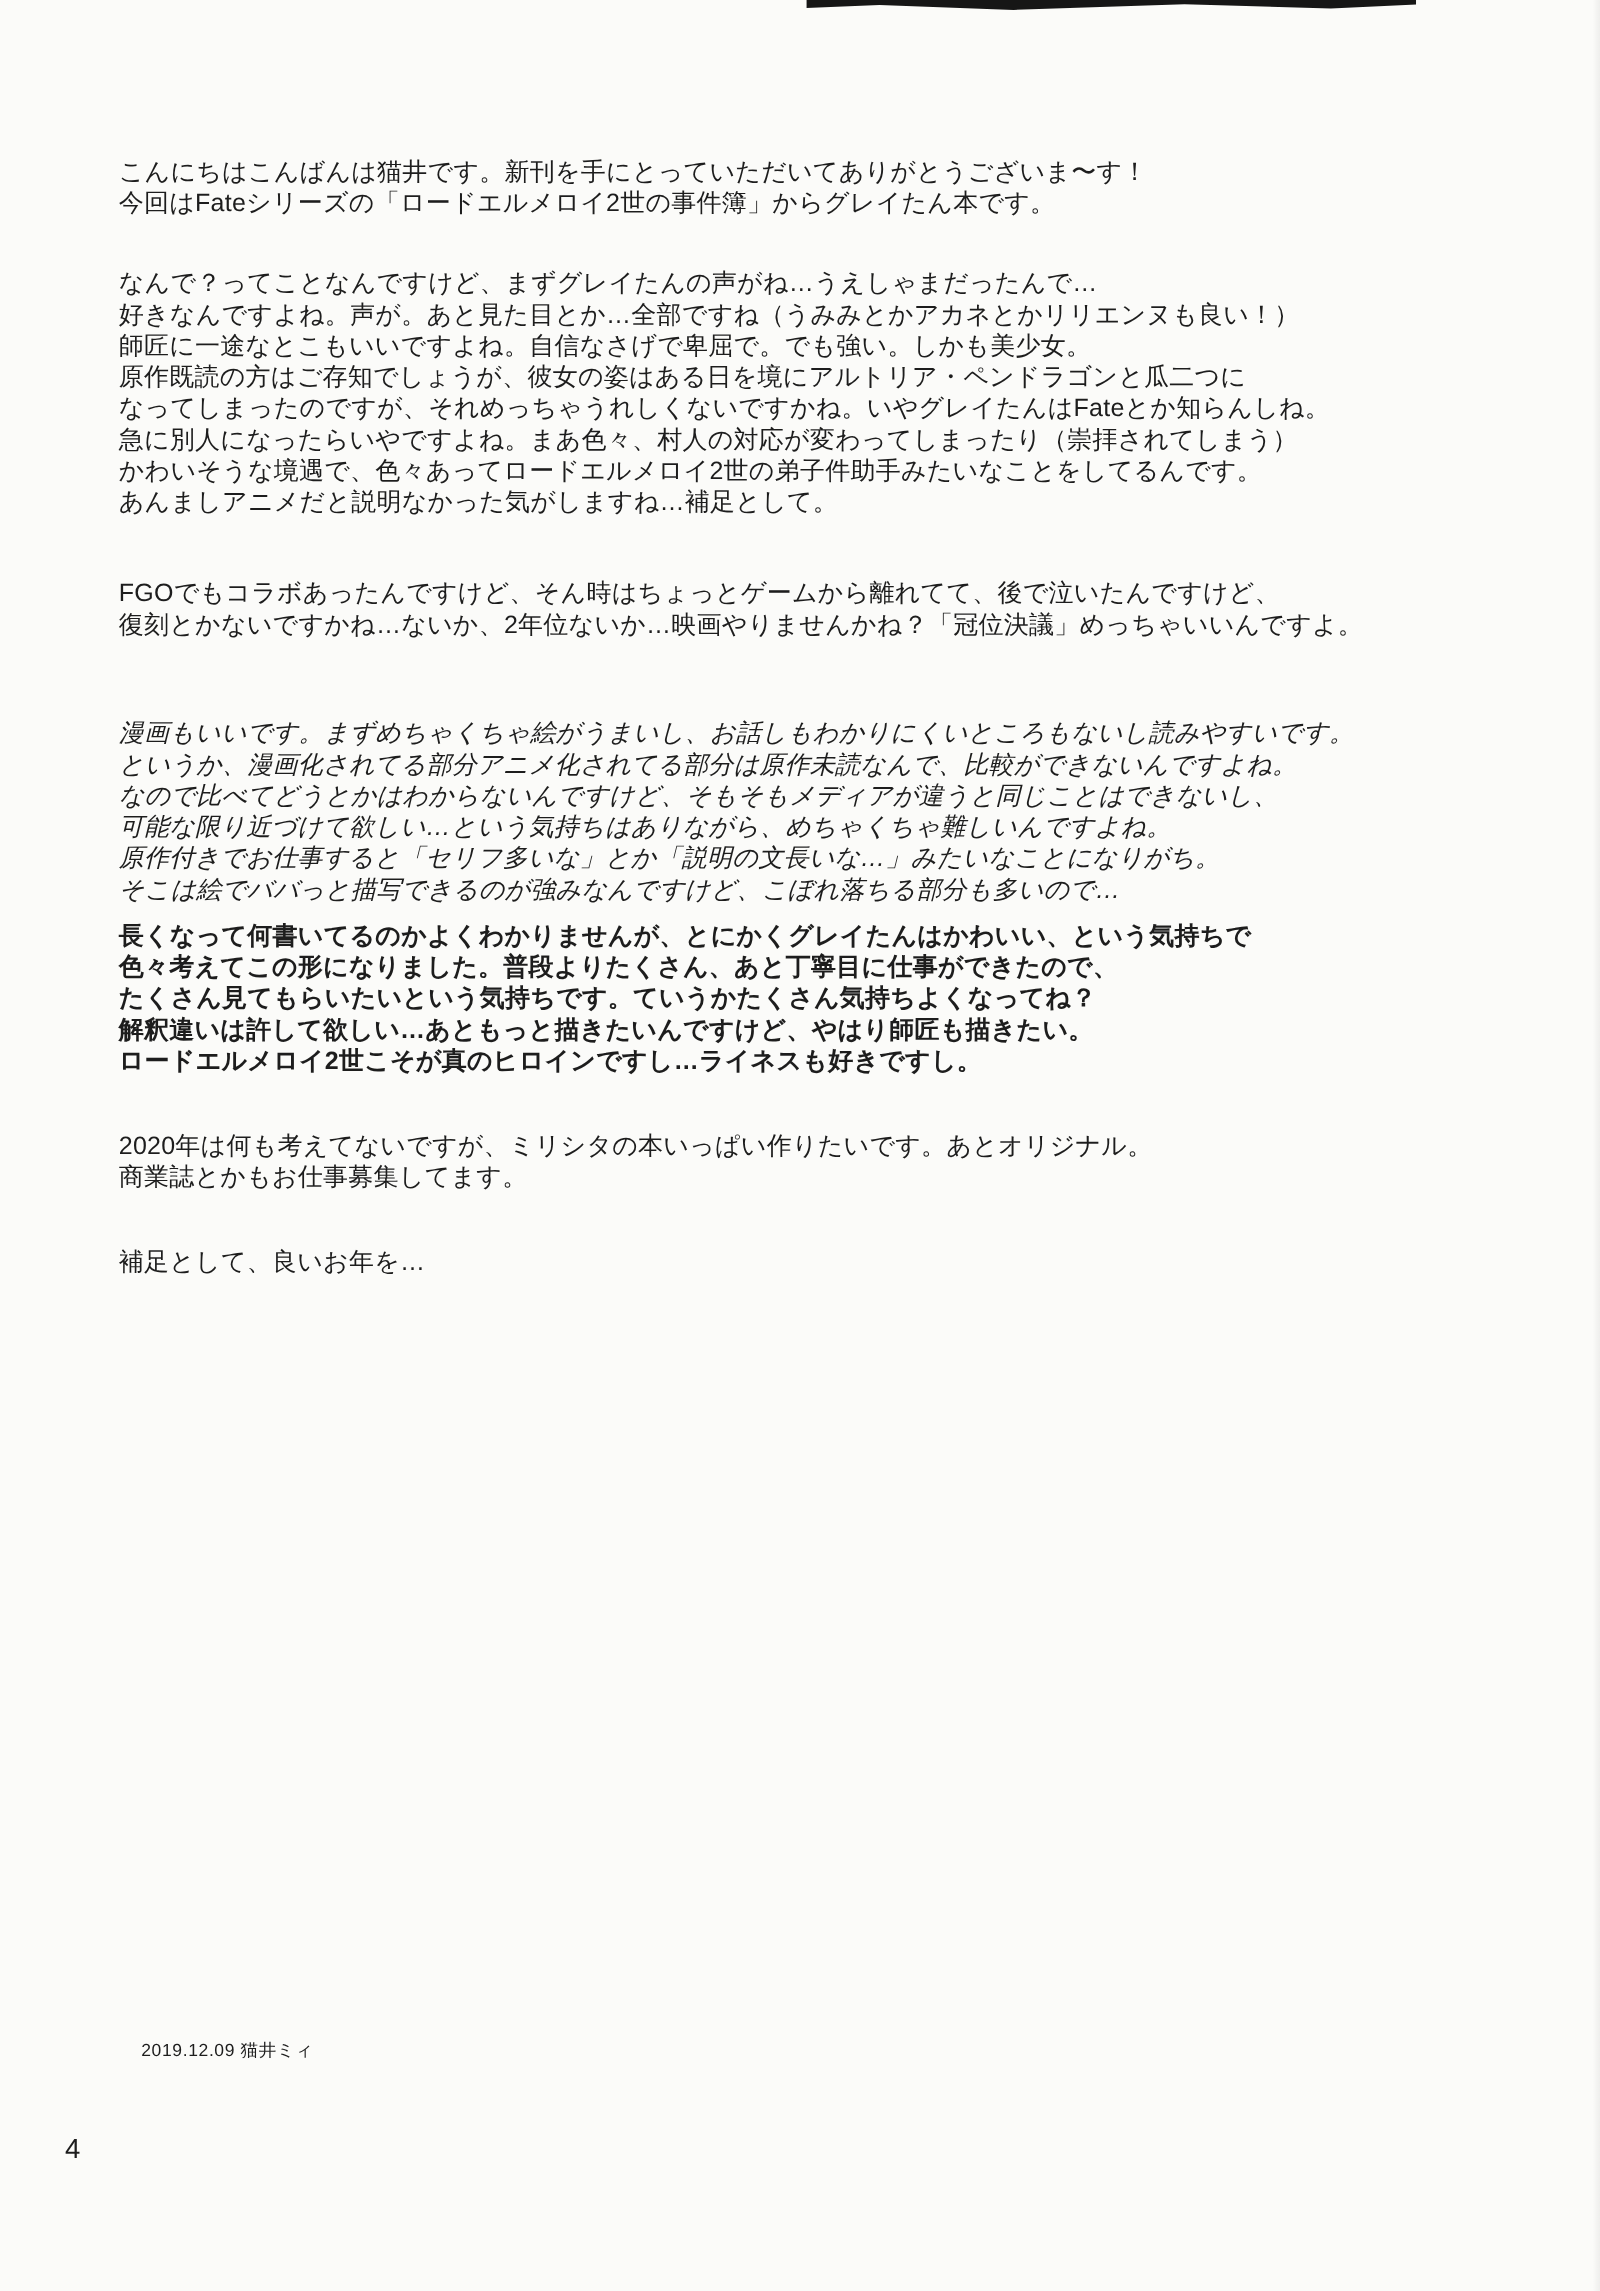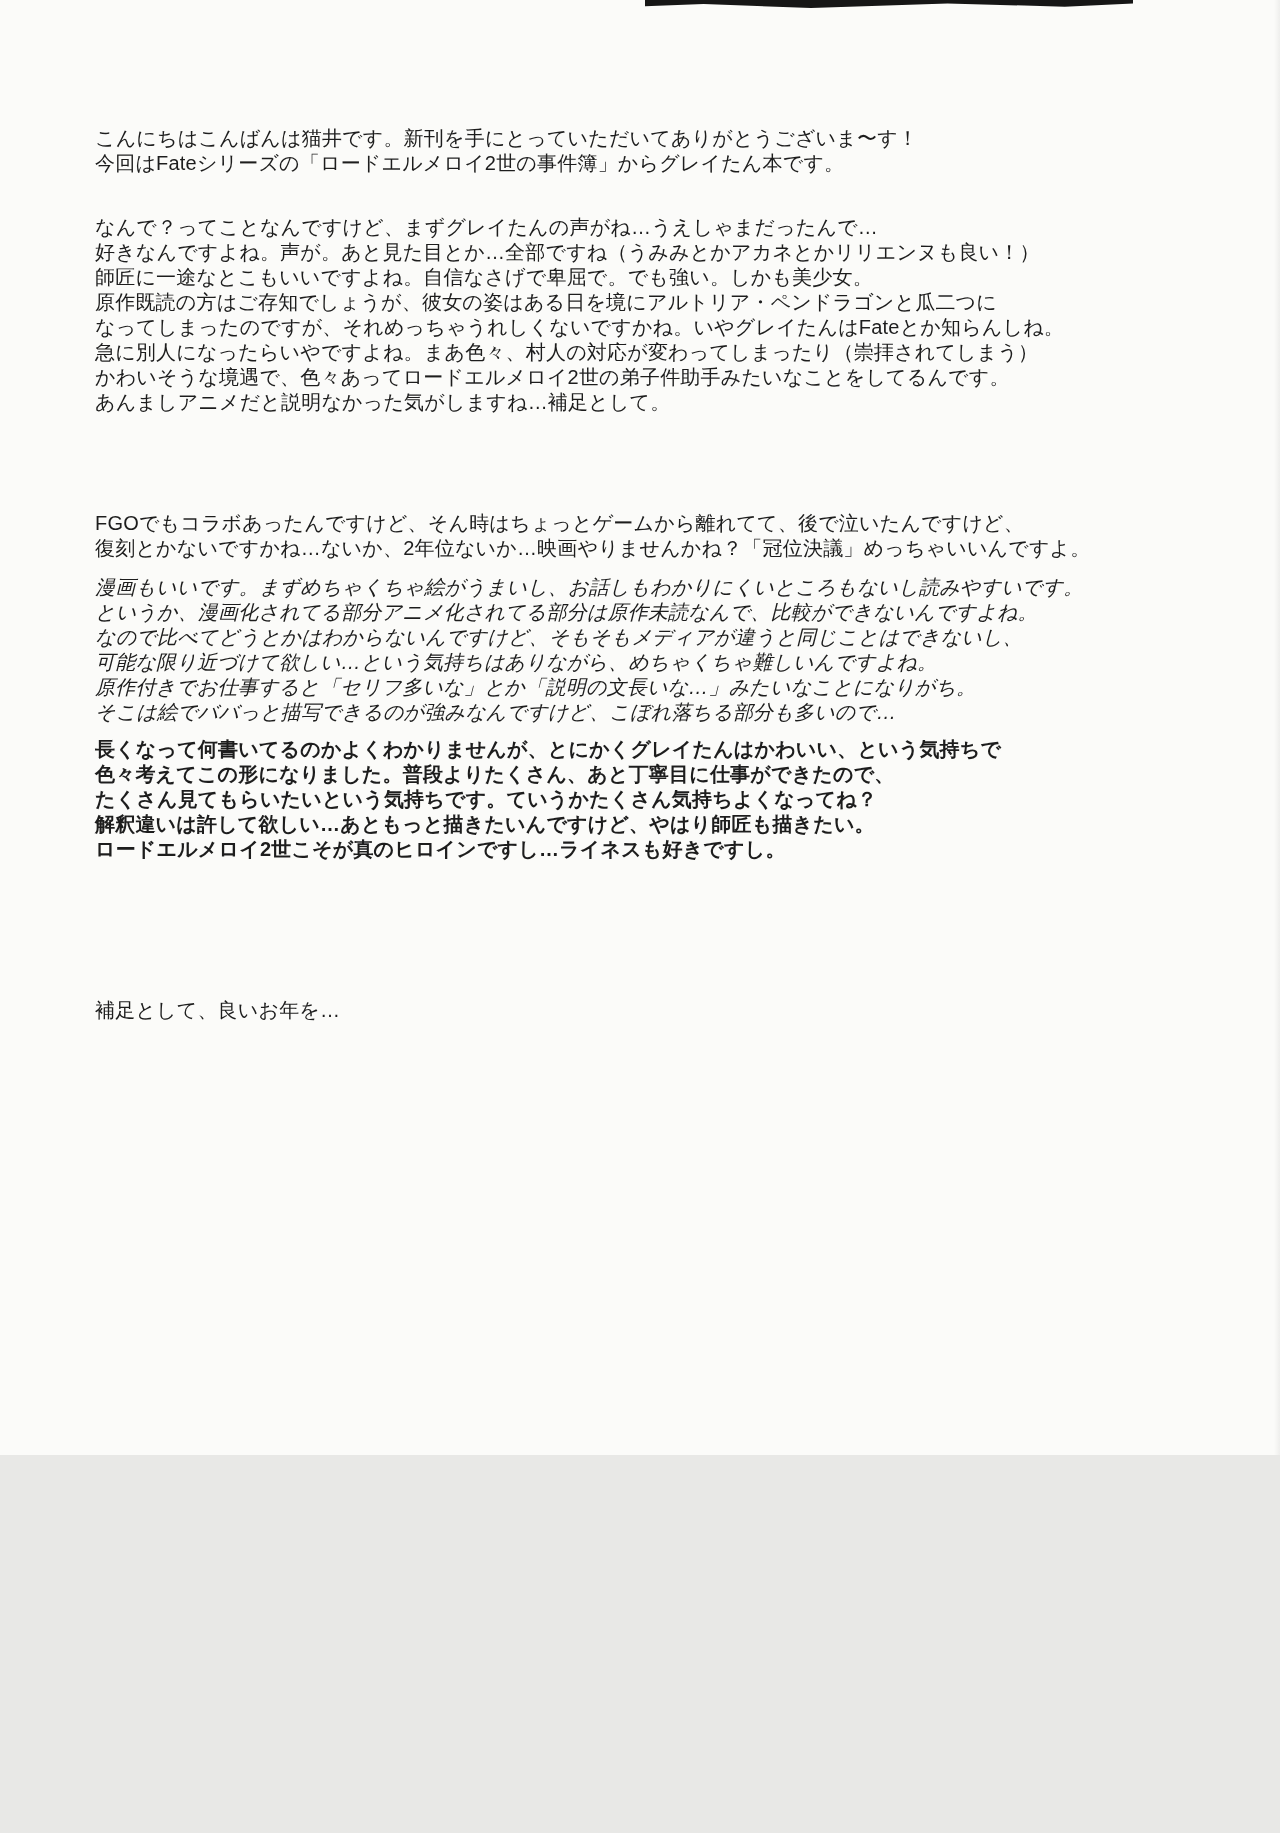--- a/index.html
+++ b/index.html
@@ -4,21 +4,21 @@
 <style>
   html, body {
     margin: 0;
     padding: 0;
     background: #e8e8e6;
     font-family: "Liberation Sans", "DejaVu Sans", sans-serif;
   }
   .page {
     position: relative;
     width: 1280px;
-    height: 1455px;
+    height: 1833px;
     margin: 0 auto;
     background: #fbfbf9;
     overflow: hidden;
     color: #1d1d1d;
   }
   .scan-artifact-top {
     position: absolute;
     left: 645px;
     top: 0;
     width: 488px;
@@ -39,21 +39,21 @@
     left: 95px;
     width: 1100px;
     font-size: 20px;
     line-height: 25px;
     letter-spacing: 0.2px;
     white-space: pre-line;
     color: #1d1d1d;
   }
   .p1 { top: 126px; }
   .p2 { top: 215px; }
-  .p3 { top: 463px; margin-top: 48px; }
+  .p3 { top: 463px; }
   .p4 { top: 575px; font-style: italic; }
   .p5 { top: 737px; font-weight: bold; }
   .p6 { top: 905px; }
   .p7 { top: 998px; }
   .signature {
     position: absolute;
     left: 113px;
     top: 1632px;
     font-size: 14px;
     letter-spacing: 0.5px;
@@ -90,17 +90,19 @@
 というか、漫画化されてる部分アニメ化されてる部分は原作未読なんで、比較ができないんですよね。
 なので比べてどうとかはわからないんですけど、そもそもメディアが違うと同じことはできないし、
 可能な限り近づけて欲しい…という気持ちはありながら、めちゃくちゃ難しいんですよね。
 原作付きでお仕事すると「セリフ多いな」とか「説明の文長いな…」みたいなことになりがち。
 そこは絵でババっと描写できるのが強みなんですけど、こぼれ落ちる部分も多いので…</div>
   <div class="para p5">長くなって何書いてるのかよくわかりませんが、とにかくグレイたんはかわいい、という気持ちで
 色々考えてこの形になりました。普段よりたくさん、あと丁寧目に仕事ができたので、
 たくさん見てもらいたいという気持ちです。ていうかたくさん気持ちよくなってね？
 解釈違いは許して欲しい…あともっと描きたいんですけど、やはり師匠も描きたい。
 ロードエルメロイ2世こそが真のヒロインですし…ライネスも好きですし。</div>
+  <div class="para p6">2020年は何も考えてないですが、ミリシタの本いっぱい作りたいです。あとオリジナル。
+商業誌とかもお仕事募集してます。</div>
   <div class="para p7">補足として、良いお年を…</div>
 
   <div class="signature">2019.12.09 猫井ミィ</div>
   <div class="page-number">4</div>
 </div>
 
 </body></html>

